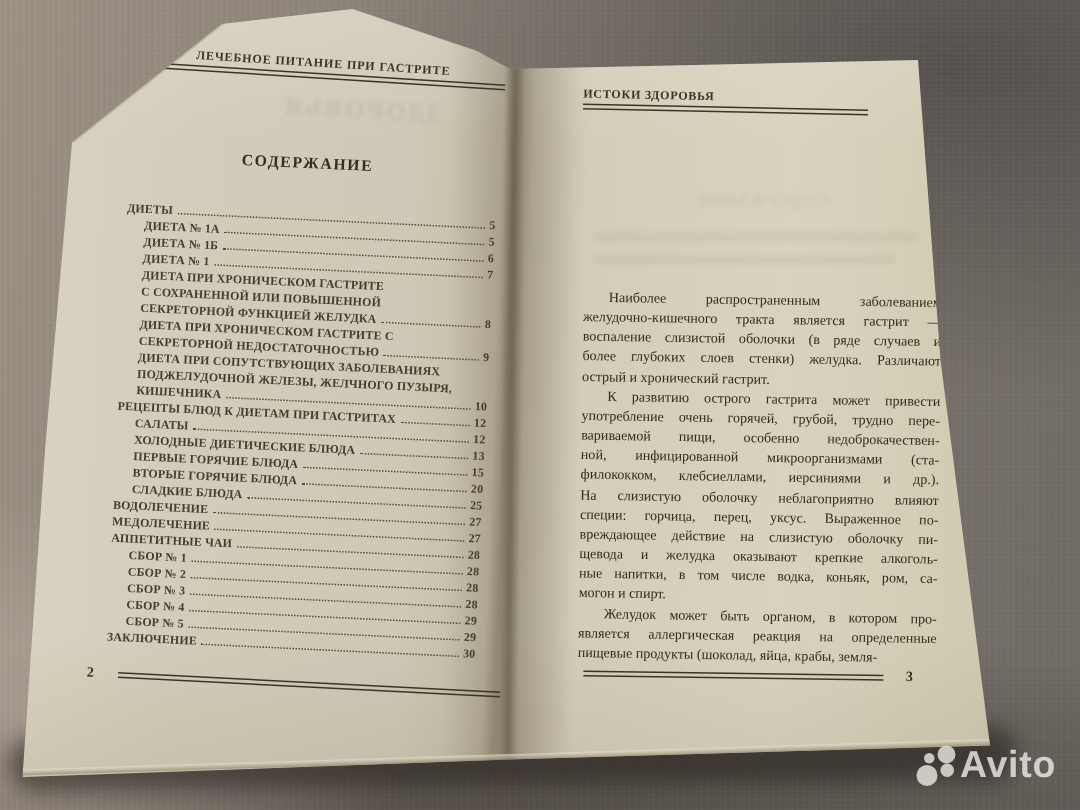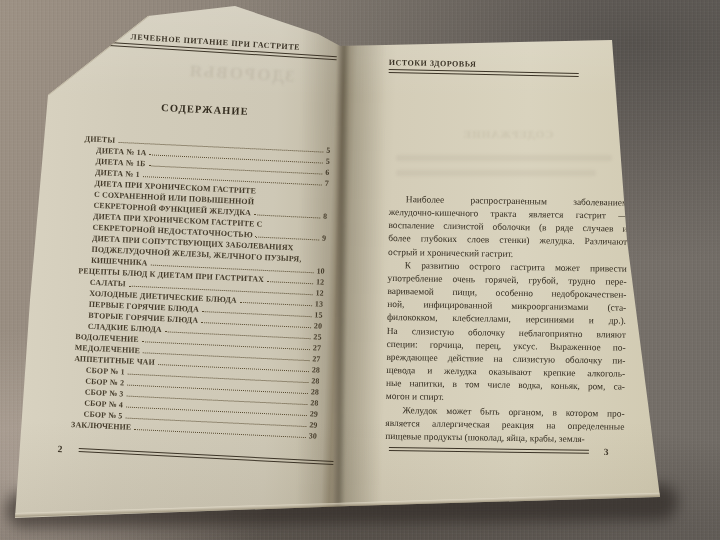--- a/index.html
+++ b/index.html
@@ -311,13 +311,20 @@
           <div class="bline">является аллергическая реакция на определенные</div>
           <div class="bline last">пищевые продукты (шоколад, яйца, крабы, земля-</div>
         </div>
       </div>
     <div class="right-footer">
       <div class="dbl-rule"></div>
       <div class="pagenum">3</div>
     </div>
   </div>
 
+  <div class="watermark">
+    <span class="wm-dot wd1"></span>
+    <span class="wm-dot wd2"></span>
+    <span class="wm-dot wd3"></span>
+    <span class="wm-dot wd4"></span>
+    <span class="wm-text">Avito</span>
+  </div>
 </div>
 
 </body></html>

